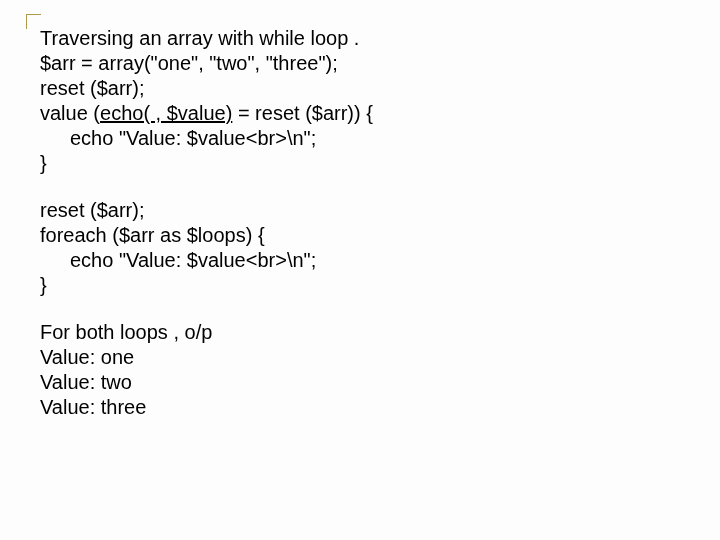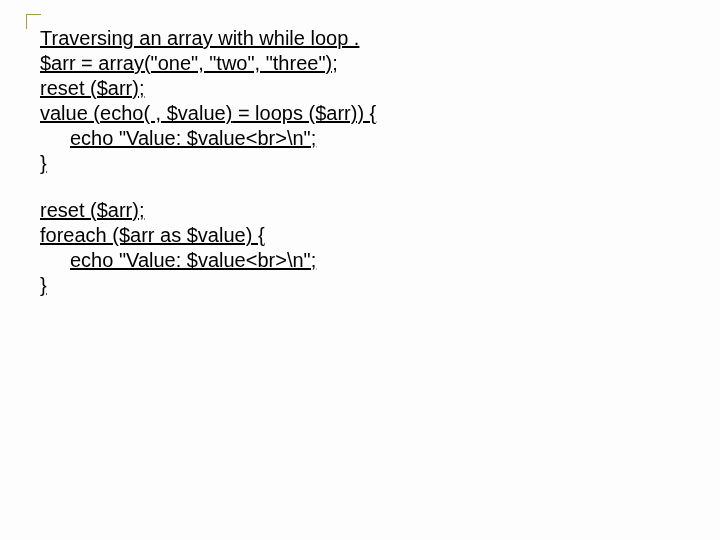--- a/index.html
+++ b/index.html
@@ -26,21 +26,20 @@
     height: 14px;
     border-top: 1.5px solid #b09a4a;
     border-left: 1.5px solid #b09a4a;
   }
   .content {
     position: absolute;
     top: 26px;
     left: 40px;
     right: 44px;
     line-height: 1.25;
-    text-decoration: underline;
   }
   .block {
     margin-bottom: 22px;
   }
   .line {
     white-space: pre;
   }
   .indent {
     padding-left: 30px;
   }
@@ -53,27 +52,33 @@
 
 <div class="slide">
   <div class="corner"></div>
 
   <div class="content">
 
     <div class="block">
       <div class="line">Traversing an array with while loop .</div>
       <div class="line">$arr = array("one", "two", "three");</div>
       <div class="line">reset ($arr);</div>
-      <div class="line"><span>value (</span><span class="uline">echo( , $value)</span><span> = loops ($arr)) {</span></div>
+      <div class="line"><span>value (</span><span class="uline">echo( , $value)</span><span> = reset ($arr)) {</span></div>
       <div class="line indent">echo "Value: $value&lt;br&gt;\n";</div>
       <div class="line">}</div>
     </div>
 
     <div class="block">
       <div class="line">reset ($arr);</div>
-      <div class="line">foreach ($arr as $value) {</div>
+      <div class="line">foreach ($arr as $loops) {</div>
       <div class="line indent">echo "Value: $value&lt;br&gt;\n";</div>
       <div class="line">}</div>
     </div>
 
+    <div class="block">
+      <div class="line">For both loops , o/p</div>
+      <div class="line">Value: one</div>
+      <div class="line">Value: two</div>
+      <div class="line">Value: three</div>
+    </div>
 
   </div>
 </div>
 
 </body></html>

